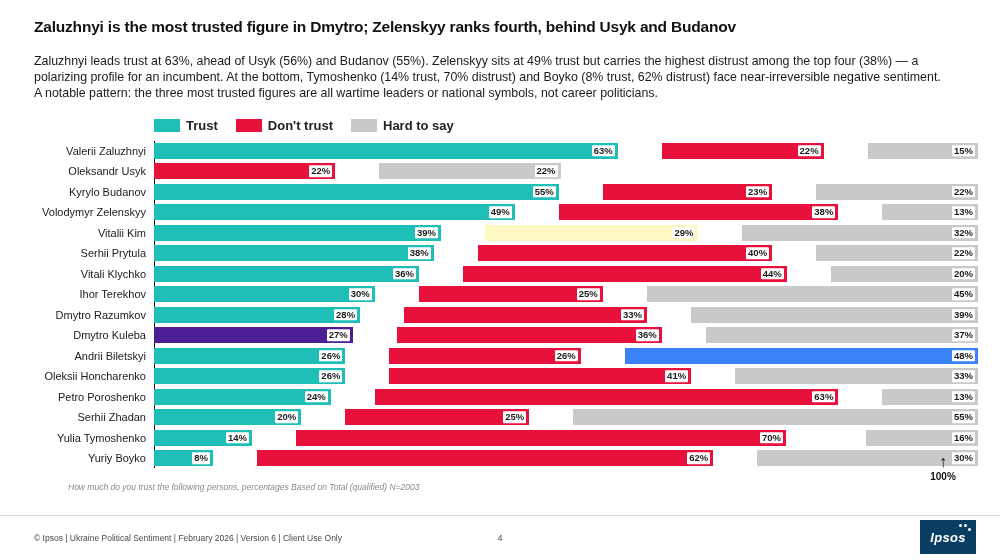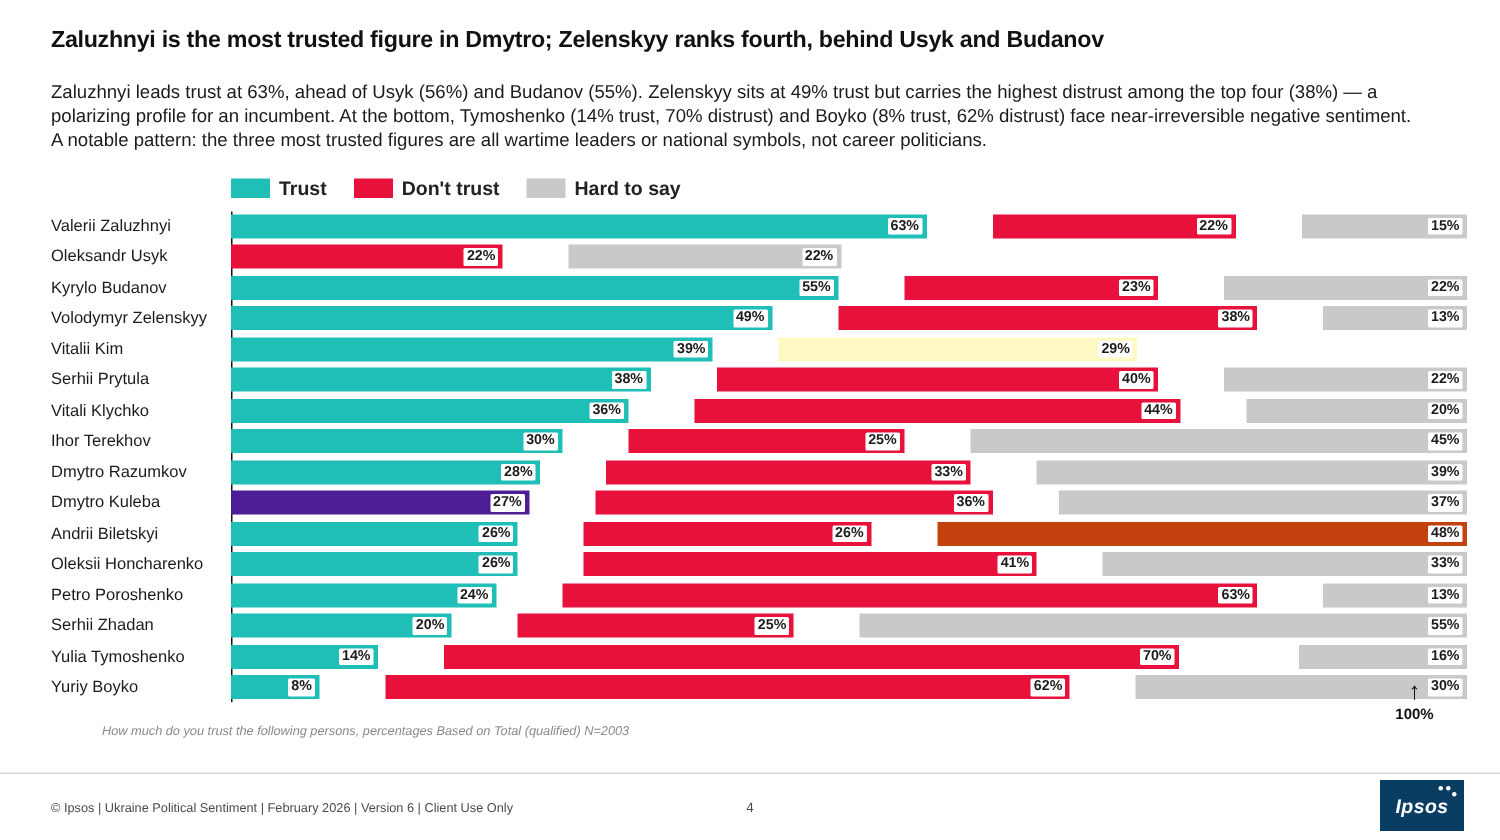--- a/index.html
+++ b/index.html
@@ -66,20 +66,21 @@
     position: relative;
   }
   .row {
     display: flex;
     align-items: center;
     height: 20px;
     margin-bottom: 0.5px;
   }
   .row-label {
     width: 120px;
+    text-align: right;
     padding-right: 8px;
     font-size: 11px;
     color: #1b1b1b;
     white-space: nowrap;
     box-sizing: border-box;
   }
   .bars {
     position: relative;
     flex: 1;
     height: 16px;
@@ -279,20 +280,23 @@
       </div>
       <div class="row">
         <div class="row-label">Vitalii Kim</div>
         <div class="bars">
           <div class="seg" style="width: 39%; background: rgb(31, 191, 184);">
             <span class="seg-label">39%</span>
           </div>
           <div class="seg" style="width: 29%; background: #fef9c3;">
             <span class="seg-label">29%</span>
           </div>
+          <div class="seg" style="width: 32%; background: rgb(201, 201, 201);">
+            <span class="seg-label">32%</span>
+          </div>
         </div>
       </div>
       <div class="row">
         <div class="row-label">Serhii Prytula</div>
         <div class="bars">
           <div class="seg" style="width: 38%; background: rgb(31, 191, 184);">
             <span class="seg-label">38%</span>
           </div>
           <div class="seg" style="width: 40%; background: rgb(232, 17, 60);">
             <span class="seg-label">40%</span>
@@ -360,21 +364,21 @@
       </div>
       <div class="row">
         <div class="row-label">Andrii Biletskyi</div>
         <div class="bars">
           <div class="seg" style="width: 26%; background: rgb(31, 191, 184);">
             <span class="seg-label">26%</span>
           </div>
           <div class="seg" style="width: 26%; background: rgb(232, 17, 60);">
             <span class="seg-label">26%</span>
           </div>
-          <div class="seg" style="width: 48%; background: #c2410c; text-align: center;">
+          <div class="seg" style="width: 48%; background: #3b82f6; text-align: center;">
             <span class="seg-label">48%</span>
           </div>
         </div>
       </div>
       <div class="row">
         <div class="row-label">Oleksii Honcharenko</div>
         <div class="bars">
           <div class="seg" style="width: 26%; background: rgb(31, 191, 184);">
             <span class="seg-label">26%</span>
           </div>

